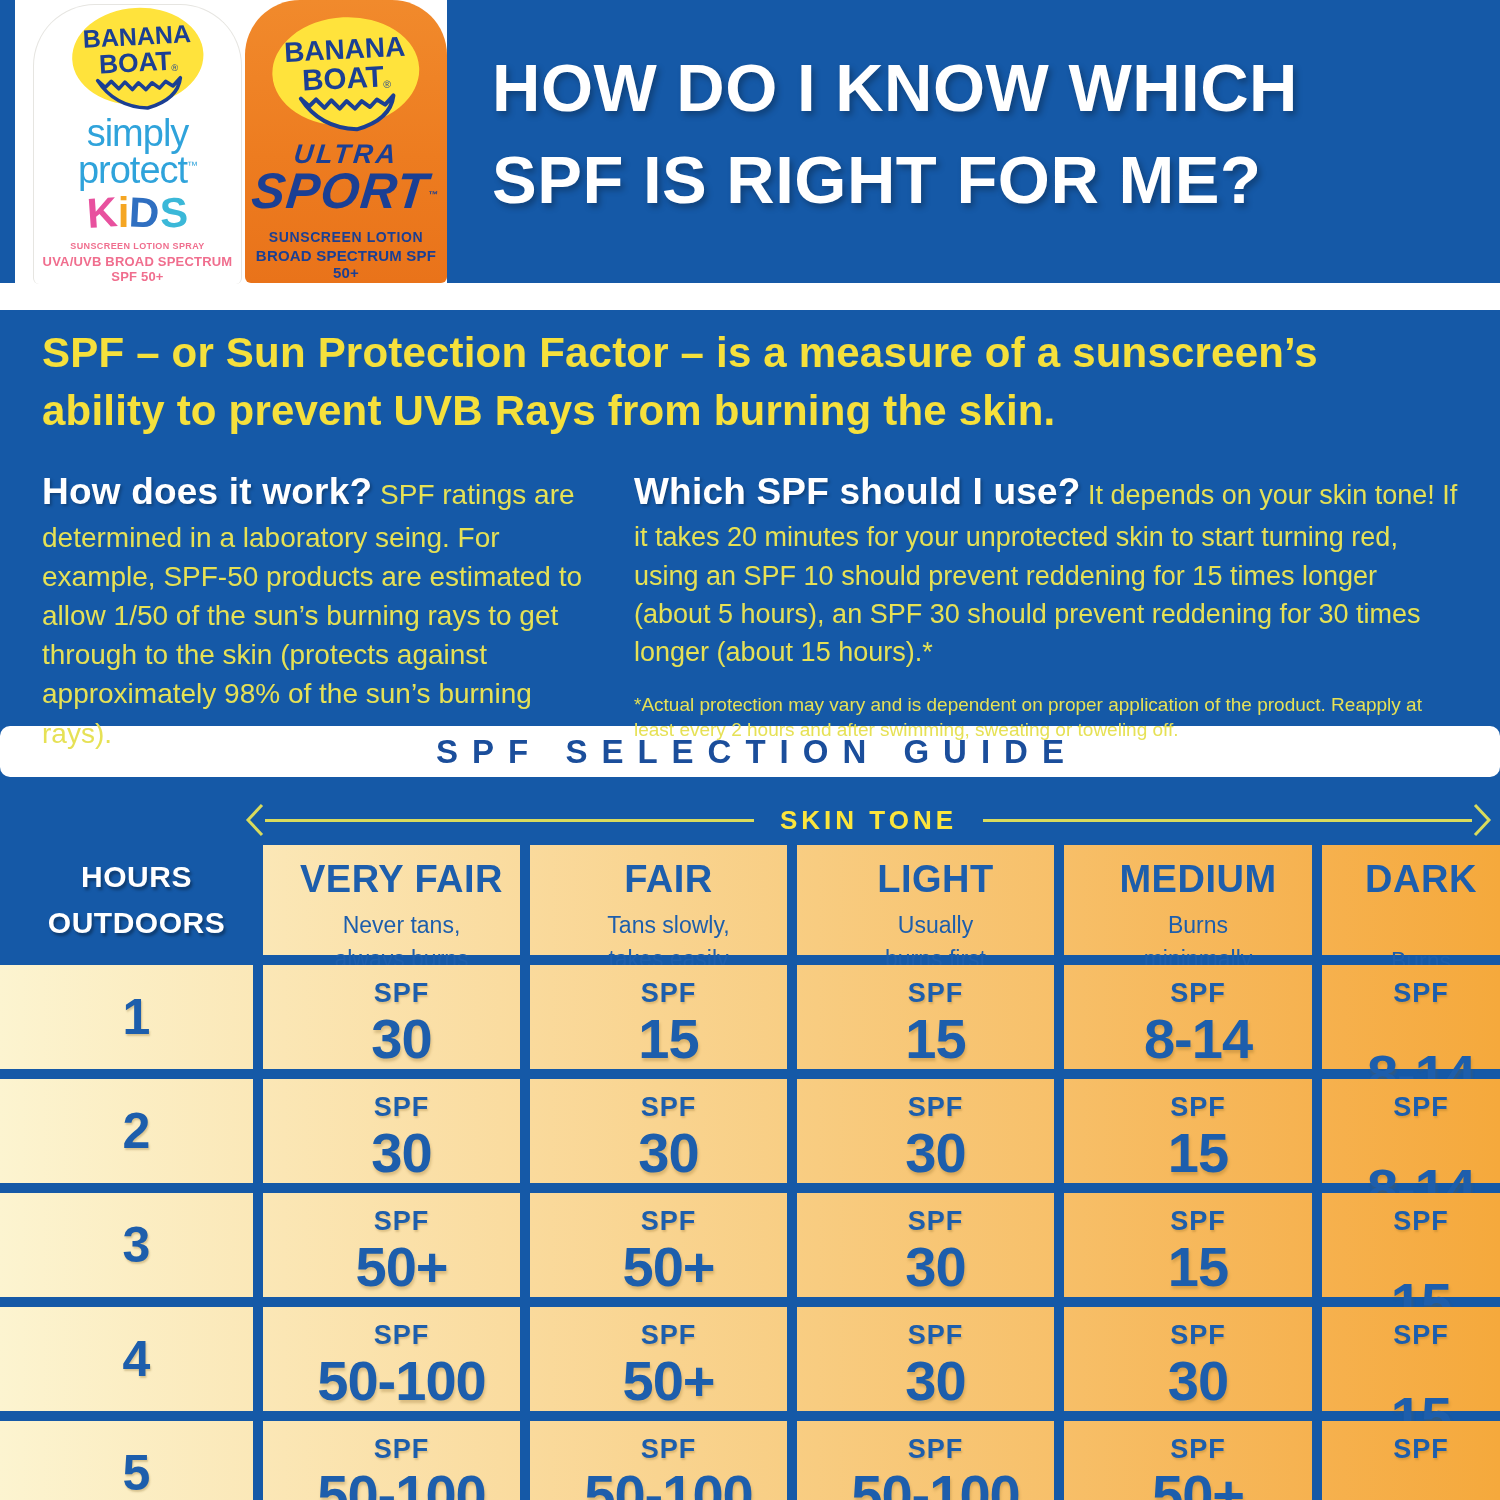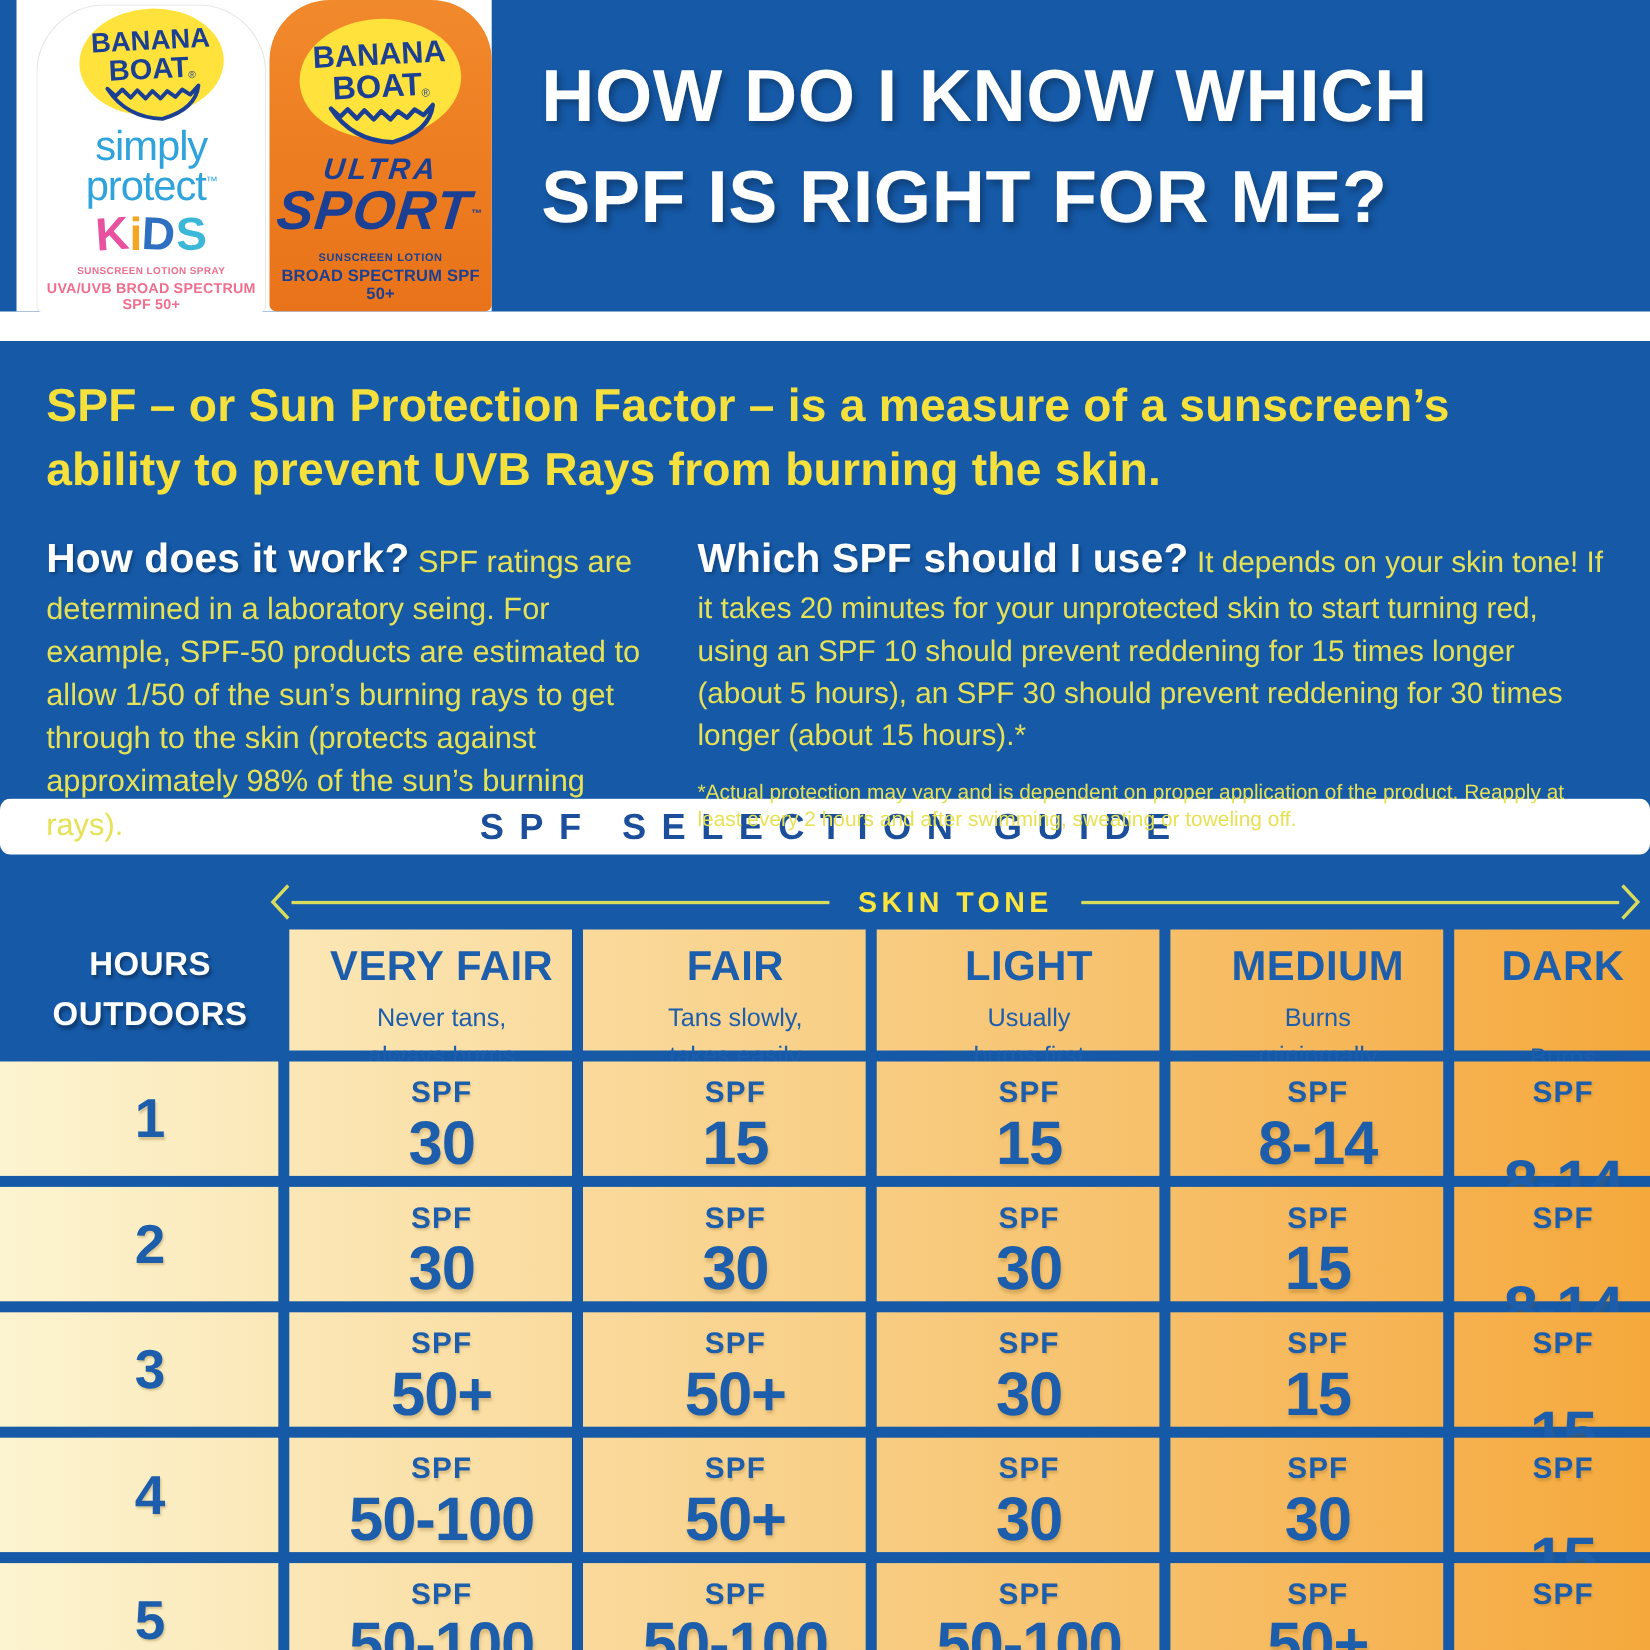--- a/index.html
+++ b/index.html
@@ -25,33 +25,33 @@
   .kids-line span{display:inline-block;}
   .kid-0{color:#E8519E;transform:rotate(-4deg);}
   .kid-1{color:#F5A623;}
   .kid-2{color:#2F6FC1;transform:rotate(3deg);}
   .kid-3{color:#3BB8D8;transform:rotate(-2deg);}
   .wb-sub1{margin-top:7px;font-size:9px;font-weight:700;color:#F06E8E;letter-spacing:0.4px;}
   .wb-sub2{margin-top:3px;font-size:13px;font-weight:800;color:#F06E8E;letter-spacing:0.2px;}
   .ultra-line{margin-top:4px;font-size:27px;font-weight:900;font-style:italic;color:#1B3F93;letter-spacing:3px;transform:skewX(-6deg);line-height:1;}
   .sport-line{font-size:50px;font-weight:900;font-style:italic;color:#1B3F93;letter-spacing:1px;transform:skewX(-6deg);line-height:0.95;}
   .sport-line .tm{font-size:10px;font-style:normal;vertical-align:middle;}
-  .ob-sub1{margin-top:13px;font-size:10px;font-weight:700;color:#1B3F93;letter-spacing:0.6px;}
+  .ob-sub1{margin-top:13px;font-size:14px;font-weight:700;color:#1B3F93;letter-spacing:0.6px;}
   .ob-sub2{margin-top:2px;font-size:15px;font-weight:800;color:#1B3F93;letter-spacing:0.2px;}
   .main-title{position:absolute;left:492px;top:42px;margin:0;color:#FFFFFF;
     font-size:67px;font-weight:800;line-height:1.38;letter-spacing:0.5px;
     text-shadow:3px 4px 6px rgba(0,0,0,0.28);}
   .main-title span{display:block;white-space:nowrap;}
 
   
   .divider-band{height:27px;background:#FFFFFF;}
 
   
   .intro{height:416px;background:#1559A7;padding:0 42px;box-sizing:border-box;}
-  .intro-headline{margin:0;padding-top:30px;color:#F5E03C;font-size:42px;font-weight:800;line-height:1.38;letter-spacing:0.2px;}
+  .intro-headline{margin:0;padding-top:14px;color:#F5E03C;font-size:42px;font-weight:800;line-height:1.38;letter-spacing:0.2px;}
   .intro-headline span{display:block;white-space:nowrap;}
   .intro-cols{display:flex;gap:36px;margin-top:26px;}
   .col-left{width:556px;flex:none;}
   .col-right{flex:1;}
   .intro-cols p{margin:0;font-size:28px;line-height:1.40;color:#E6E155;}
   .col-right p.lead{font-size:27px;line-height:1.42;}
   .q-head{color:#FFFFFF;font-weight:800;font-size:37px;letter-spacing:0.2px;text-shadow:2px 2px 3px rgba(0,0,0,0.25);}
   .footnote{margin-top:20px !important;font-size:19px !important;line-height:1.35 !important;color:#E6E155;}
 
   

